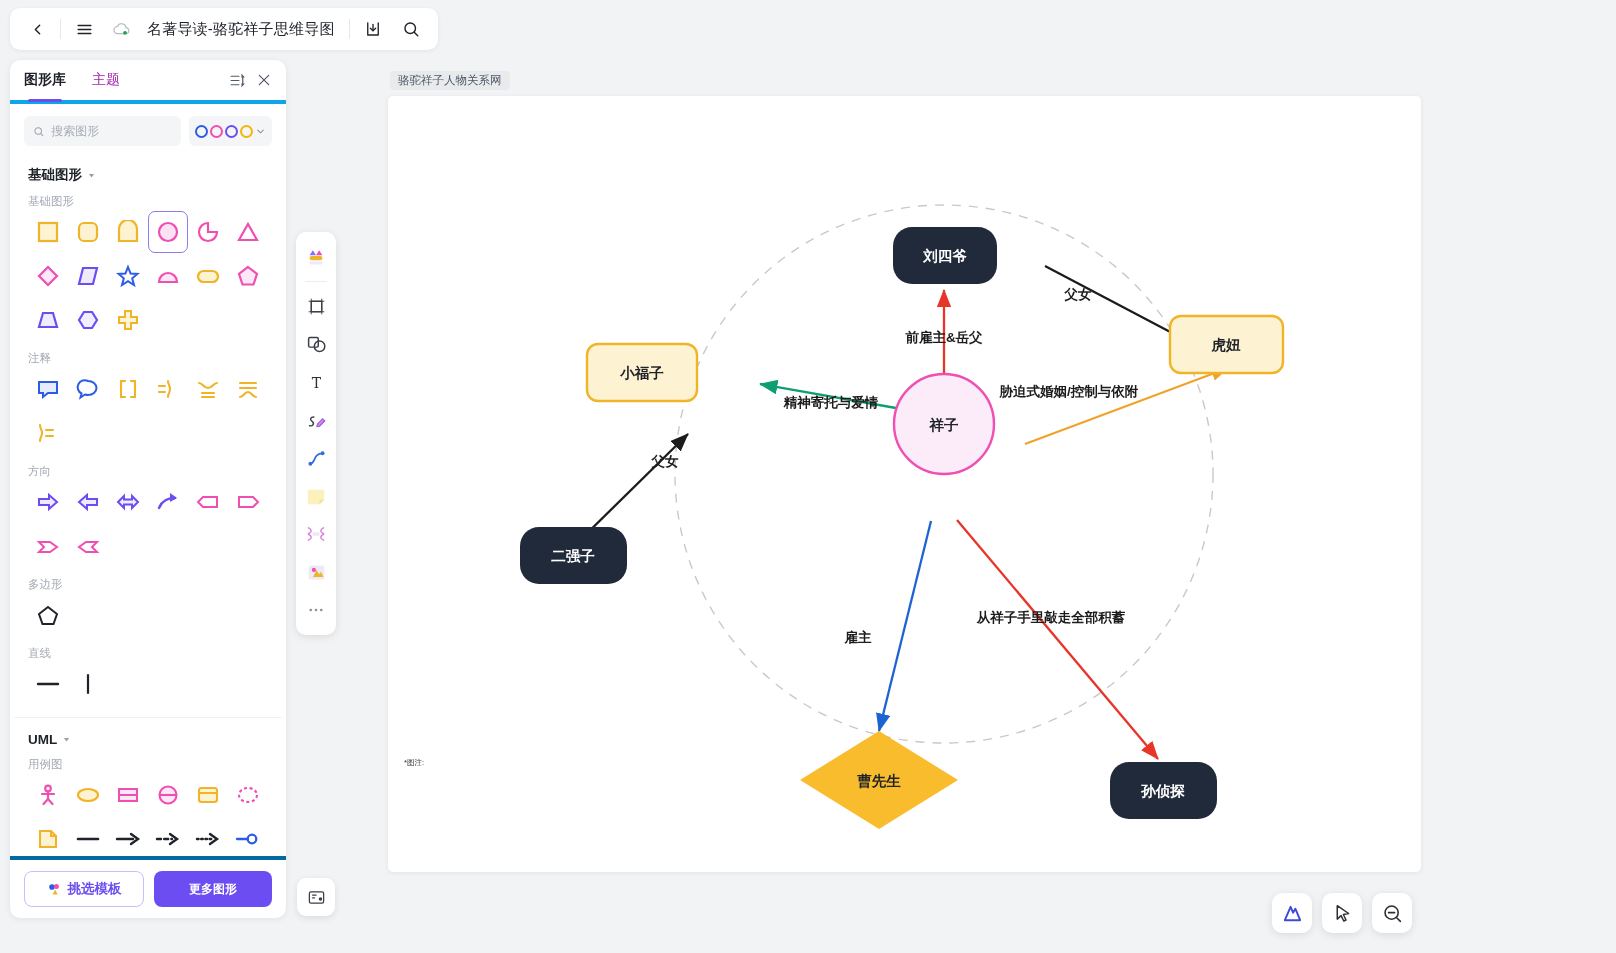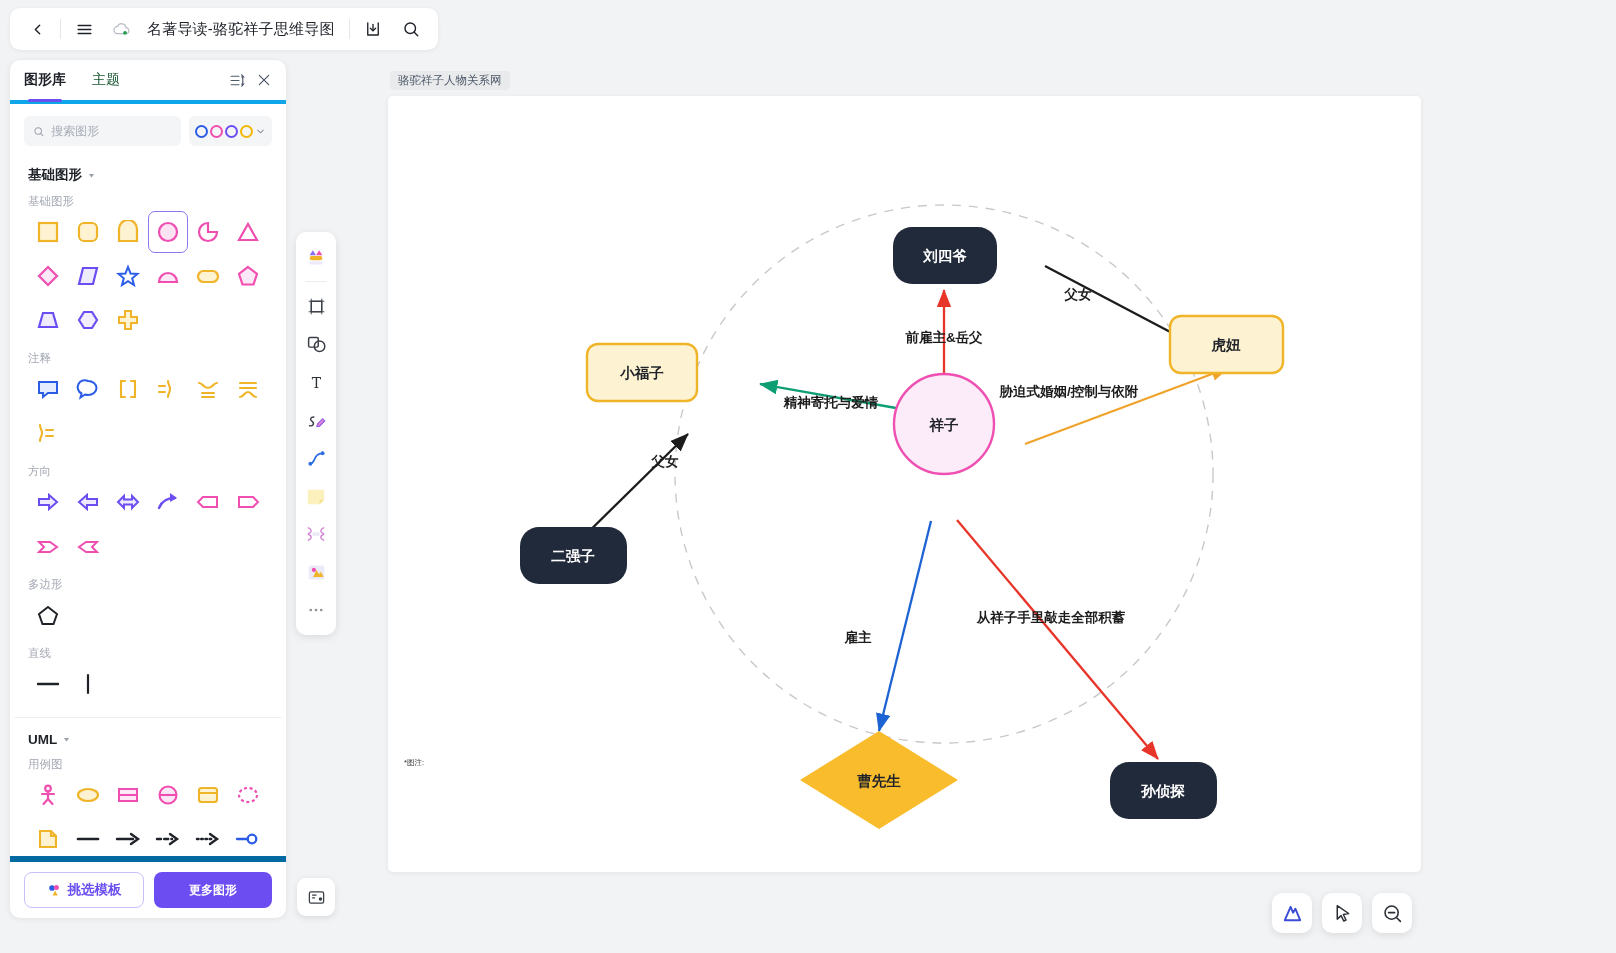--- a/index.html
+++ b/index.html
@@ -31,21 +31,21 @@
   
   .panel {
     position: absolute; left: 10px; top: 60px; width: 276px; height: 858px;
     background: #fff; border-radius: 10px; box-shadow: 0 1px 6px rgba(0,0,0,.08);
     display: flex; flex-direction: column; overflow: hidden;
   }
   .panel-tabs {
     display: flex; align-items: center; height: 44px; padding: 0 14px;
     border-bottom: 4px solid #0ea5e9; position: relative;
   }
-  .ptab { font-size: 14px; color: #14532d; margin-right: 26px; cursor: pointer; position: relative; padding: 12px 0 12px; }
+  .ptab { font-size: 14px; color: #a21caf; margin-right: 26px; cursor: pointer; position: relative; padding: 12px 0 12px; }
   .ptab.active { color: #1f2329; font-weight: 700; }
   .ptab.active::after {
     content: ""; position: absolute; left: 4px; right: 4px; bottom: -1px;
     height: 3px; border-radius: 2px; background: #6b4ef0;
   }
   .ptab-actions { margin-left: auto; display: flex; align-items: center; gap: 10px; color: #4e5969; }
   .ptab-actions > span { cursor: pointer; display: flex; align-items: center; }
 
   .search-row { display: flex; align-items: center; gap: 8px; padding: 12px 14px 6px; }
   .search-box {
@@ -69,21 +69,21 @@
   .shape-grid { display: grid; grid-template-columns: repeat(6, 1fr); gap: 2px 0; }
   .shape-cell {
     height: 42px; display: flex; align-items: center; justify-content: center;
     border-radius: 7px; cursor: pointer;
   }
   .shape-cell.selected { border: 1px solid #8a7bf5; background: #fff; }
   .divider-line { height: 1px; background: #f0f0f2; margin: 12px -14px 0; }
 
   .panel-foot {
     height: 62px; display: flex; align-items: center; gap: 10px;
-    padding: 0 14px; border-top: 6px solid #0369a1;
+    padding: 0 14px; border-top: 4px solid #0369a1;
   }
   .btn-outline {
     flex: 1; height: 36px; border: 1px solid #c9bdfb; color: #6b4ef0;
     border-radius: 8px; font-size: 13.5px; display: flex; align-items: center;
     justify-content: center; gap: 6px; cursor: pointer; background: #fff; font-weight: 600;
   }
   .btn-primary {
     flex: 1; height: 36px; background: #6c4df2; color: #fff; border-radius: 8px;
     font-size: 12px; display: flex; align-items: center; justify-content: center;
     cursor: pointer; font-weight: 600;

